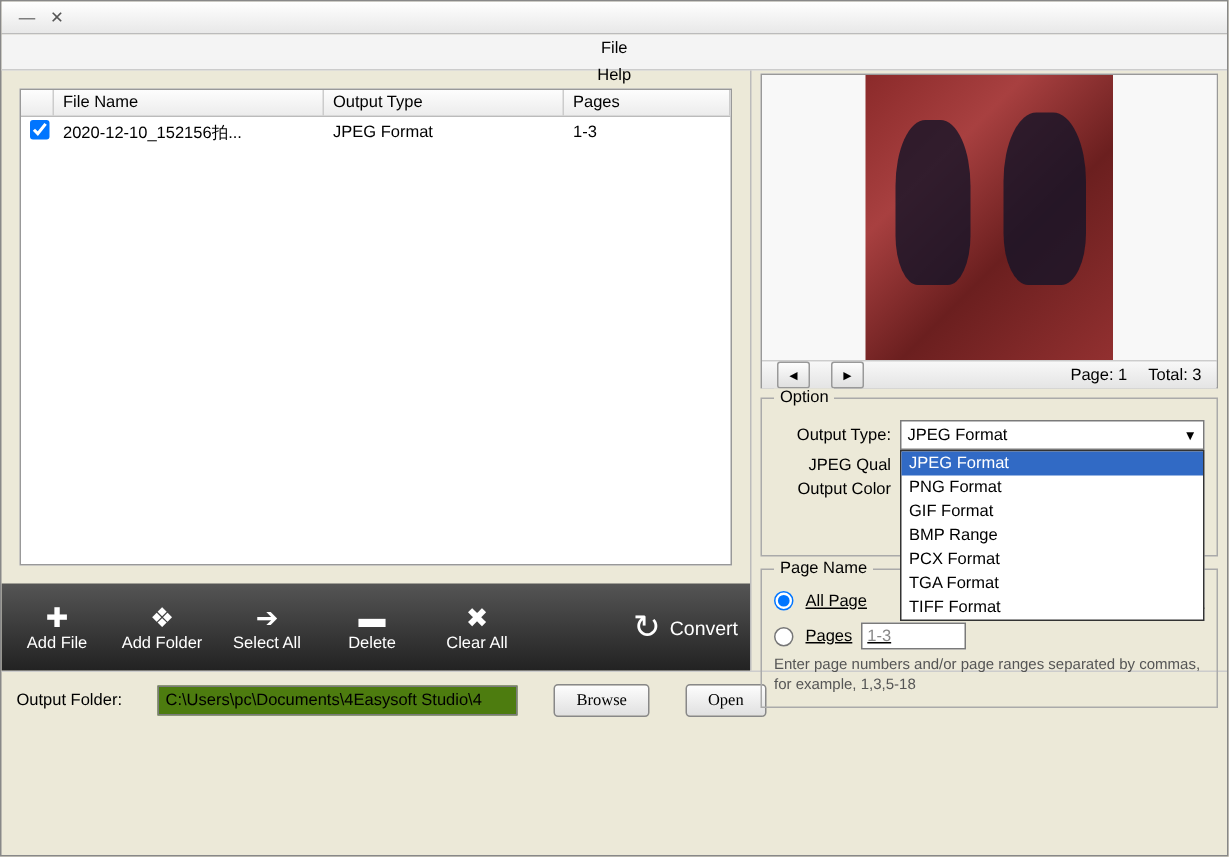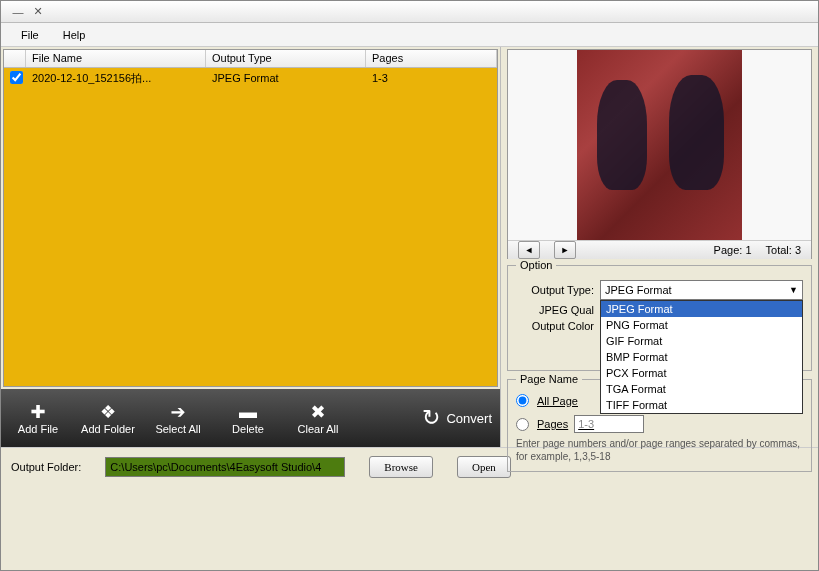--- a/index.html
+++ b/index.html
@@ -1,24 +1,24 @@
 <!DOCTYPE html>
 <html><head>
 <meta charset="utf-8">
 <style>
 * { margin: 0; padding: 0; box-sizing: border-box; }
 body { font-family: Tahoma, Arial, sans-serif; font-size: 11px; background: #ece9d8; width: 819px; height: 571px; overflow: hidden; border: 1px solid #888; }
 .titlebar { background: linear-gradient(#fff, #e8e8e8); height: 22px; display: flex; align-items: center; padding: 0 6px; border-bottom: 1px solid #bbb; }
 .titlebar .title { font-weight: bold; font-size: 11px; color: #333; flex: 1; }
 .titlebar .winbtn { width: 18px; height: 16px; margin-left: 2px; display: inline-flex; align-items: center; justify-content: center; font-size: 11px; color: #555; cursor: pointer; }
-.menubar { background: #f4f4f4; height: 24px; display: flex; align-items: center; padding: 0 8px; border-bottom: 1px solid #ccc; }
+.menubar { background: #f4f4f4; height: 24px; display: flex; align-items: center; padding: 0 8px; border-bottom: 1px solid #ccc; flex-direction: column; }
 .menubar .menuitem { padding: 3px 12px; cursor: pointer; }
 .mainrow { display: flex; height: 400px; }
 .leftcol { width: 500px; display: flex; flex-direction: column; border-right: 1px solid #bbb; }
-.tablewrap { flex: 1; background: #eab308; border: 1px solid #999; margin: 2px; overflow: auto; }
+.tablewrap { flex: 1; background: #ffffff; border: 1px solid #999; margin: 12px; overflow: auto; }
 .tablehead { display: flex; background: linear-gradient(#fdfdfd,#ececec); border-bottom: 1px solid #bbb; height: 18px; }
 .tablehead .th { border-right: 1px solid #ccc; padding: 2px 6px; font-size: 11px; }
 .th-check { width: 22px; }
 .th-name { width: 180px; }
 .th-type { width: 160px; }
 .th-pages { flex: 1; }
 .tablerow { display: flex; height: 20px; align-items: center; font-size: 11px; }
 .tablerow .td { padding: 2px 6px; }
 .td-check { width: 22px; }
 .td-name { width: 180px; overflow: hidden; text-overflow: ellipsis; white-space: nowrap; }
@@ -136,21 +136,21 @@
         <span class="lbl">Output Type:</span>
         <div class="select-wrap">
           <div class="selectbox">
             <span>JPEG Format</span>
             <span class="arrow">▼</span>
           </div>
           <div class="dropdown">
             <div class="opt sel">JPEG Format</div>
             <div class="opt">PNG Format</div>
             <div class="opt">GIF Format</div>
-            <div class="opt">BMP Format</div>
+            <div class="opt">BMP Range</div>
             <div class="opt">PCX Format</div>
             <div class="opt">TGA Format</div>
             <div class="opt">TIFF Format</div>
           </div>
         </div>
       </div>
       <div class="optrow">
         <span class="lbl">JPEG Qual</span>
       </div>
       <div class="optrow">

